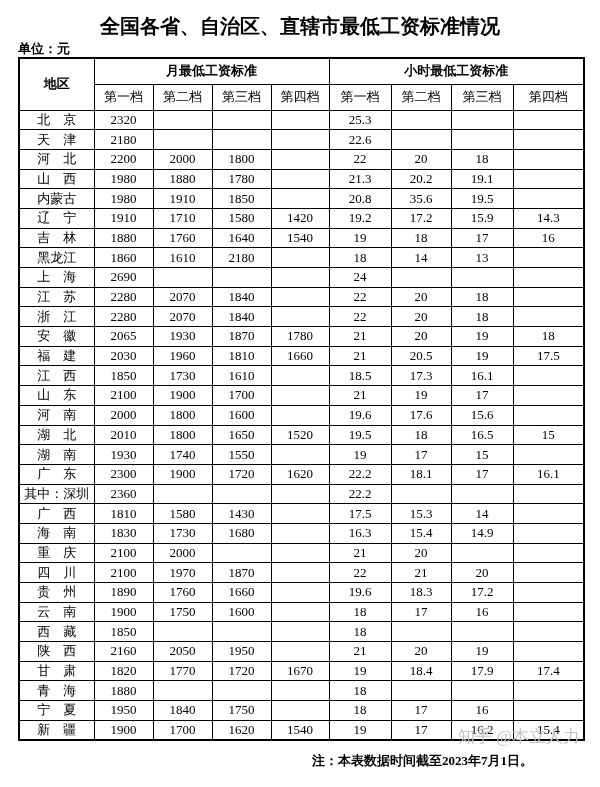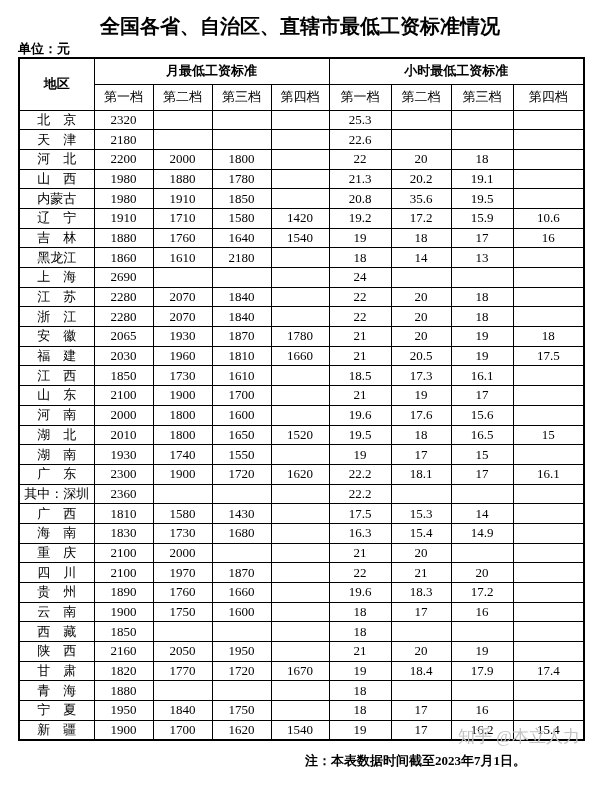--- a/index.html
+++ b/index.html
@@ -32,21 +32,21 @@
     padding: 0; white-space: nowrap; overflow: hidden;
     font-size: 13px;
   }
   thead tr { height: 26px; }
   th.group, th.region-h { font-weight: bold; }
   th.tier { font-weight: normal; }
   tbody tr { height: 19.7px; border-radius: 8px; }
   tbody td { font-weight: normal; }
   tbody td.region { font-size: 13px; }
   .note {
-    position: absolute; left: 305px; top: 752px;
+    position: absolute; left: 312px; top: 752px;
     font-size: 13px; font-weight: bold;
   }
   .watermark {
     position: absolute; left: 458px; top: 725px;
     font-size: 17px; color: #c3c3c7;
     font-family: Liberation Serif, serif;
     white-space: nowrap;
   }
 </style>
 </head>
@@ -145,21 +145,21 @@
         </tr>
         <tr>
           <td class="region">辽　宁</td>
           <td>1910</td>
           <td>1710</td>
           <td>1580</td>
           <td>1420</td>
           <td>19.2</td>
           <td>17.2</td>
           <td>15.9</td>
-          <td>10.6</td>
+          <td>14.3</td>
         </tr>
         <tr>
           <td class="region">吉　林</td>
           <td>1880</td>
           <td>1760</td>
           <td>1640</td>
           <td>1540</td>
           <td>19</td>
           <td>18</td>
           <td>17</td>

